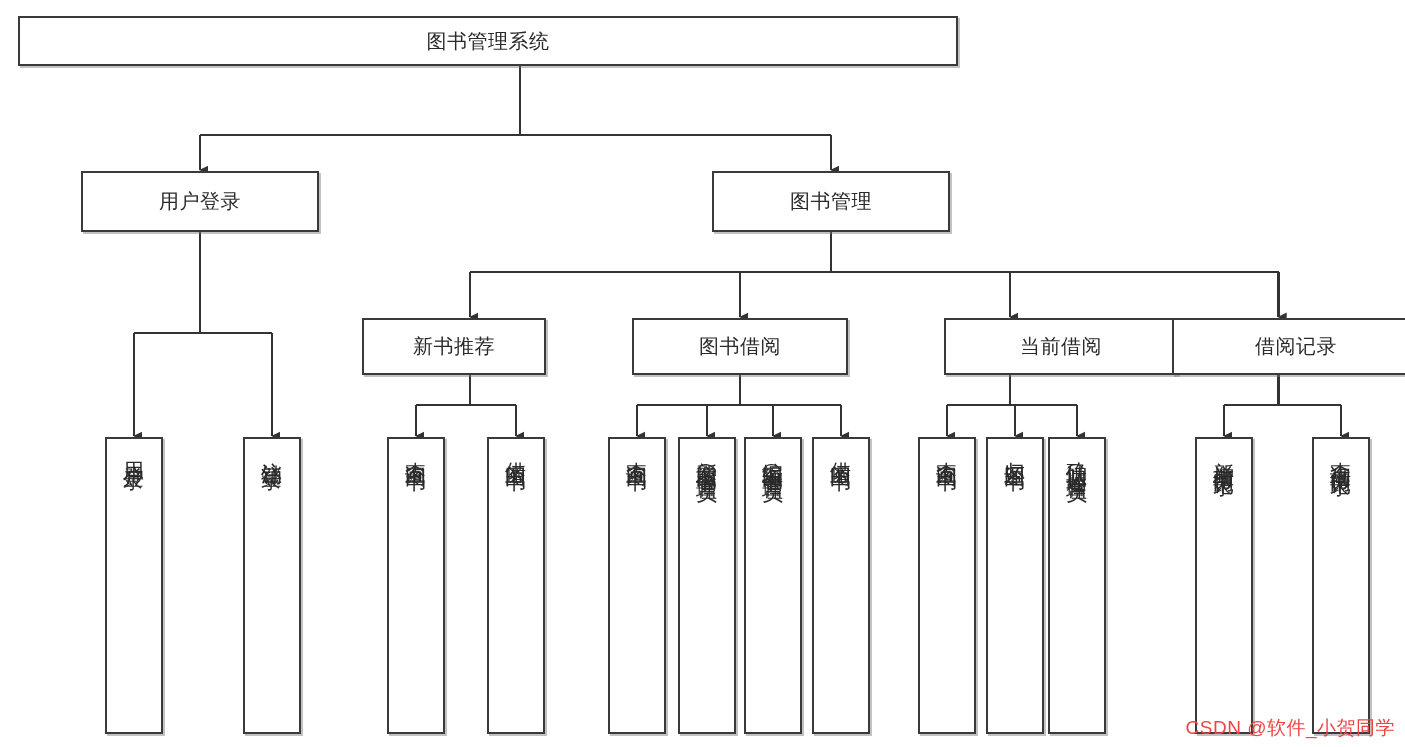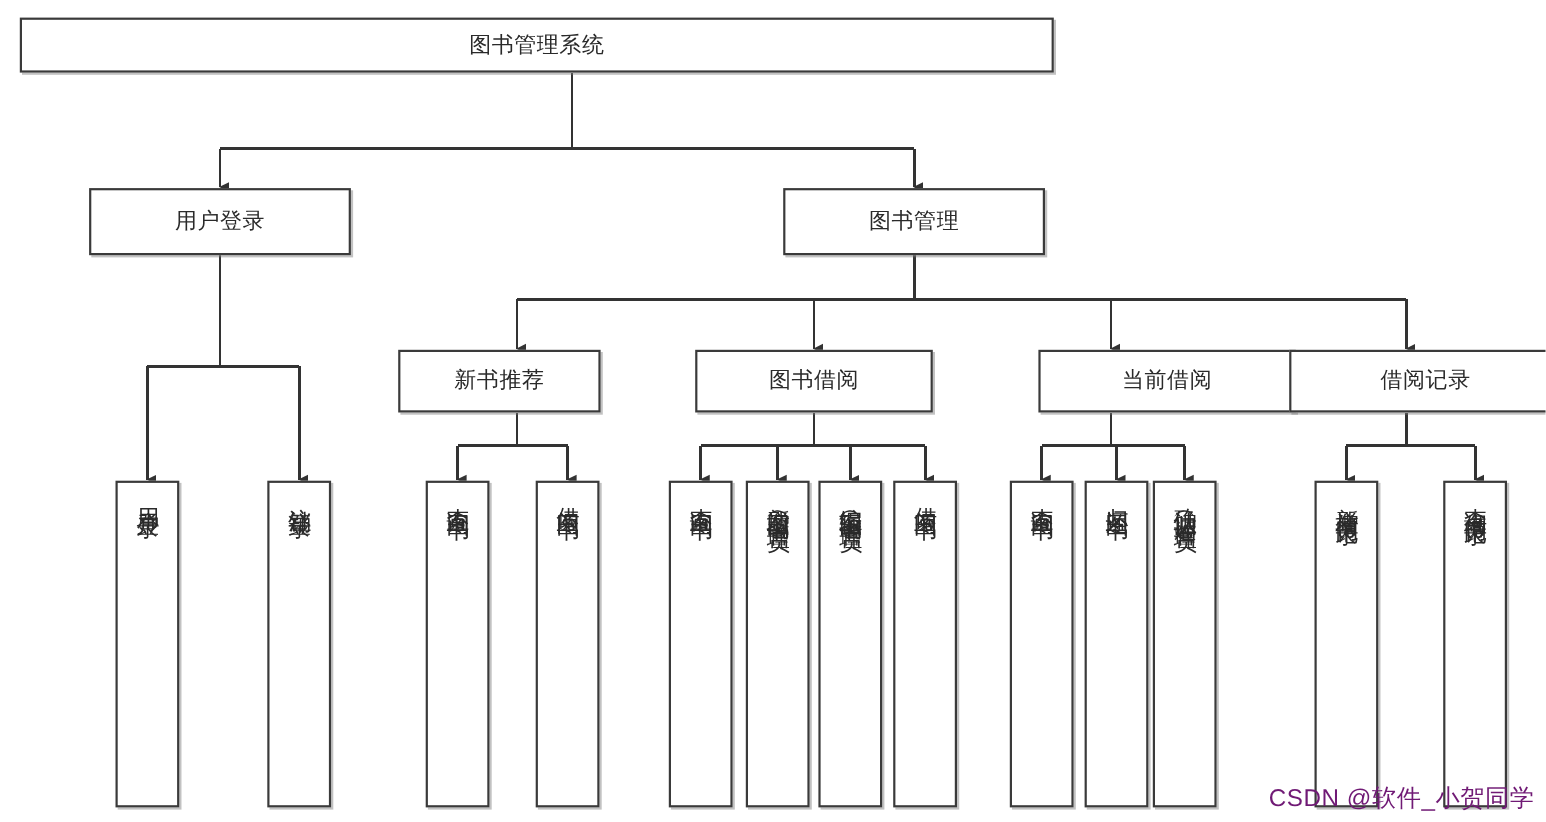--- a/index.html
+++ b/index.html
@@ -56,22 +56,22 @@
     font-size: 21px;
     letter-spacing: 3px;
     line-height: 1;
     white-space: nowrap;
     margin: 0 auto;
   }
   .watermark {
     position: absolute;
     right: 10px;
     bottom: 6px;
-    font-size: 22px;
-    color: #701a75;
+    font-size: 19px;
+    color: #ef4444;
     letter-spacing: 0.5px;
     white-space: nowrap;
     pointer-events: none;
   }
 </style>
 </head>
 <body>
 
 <div id="diagram-root">
 

